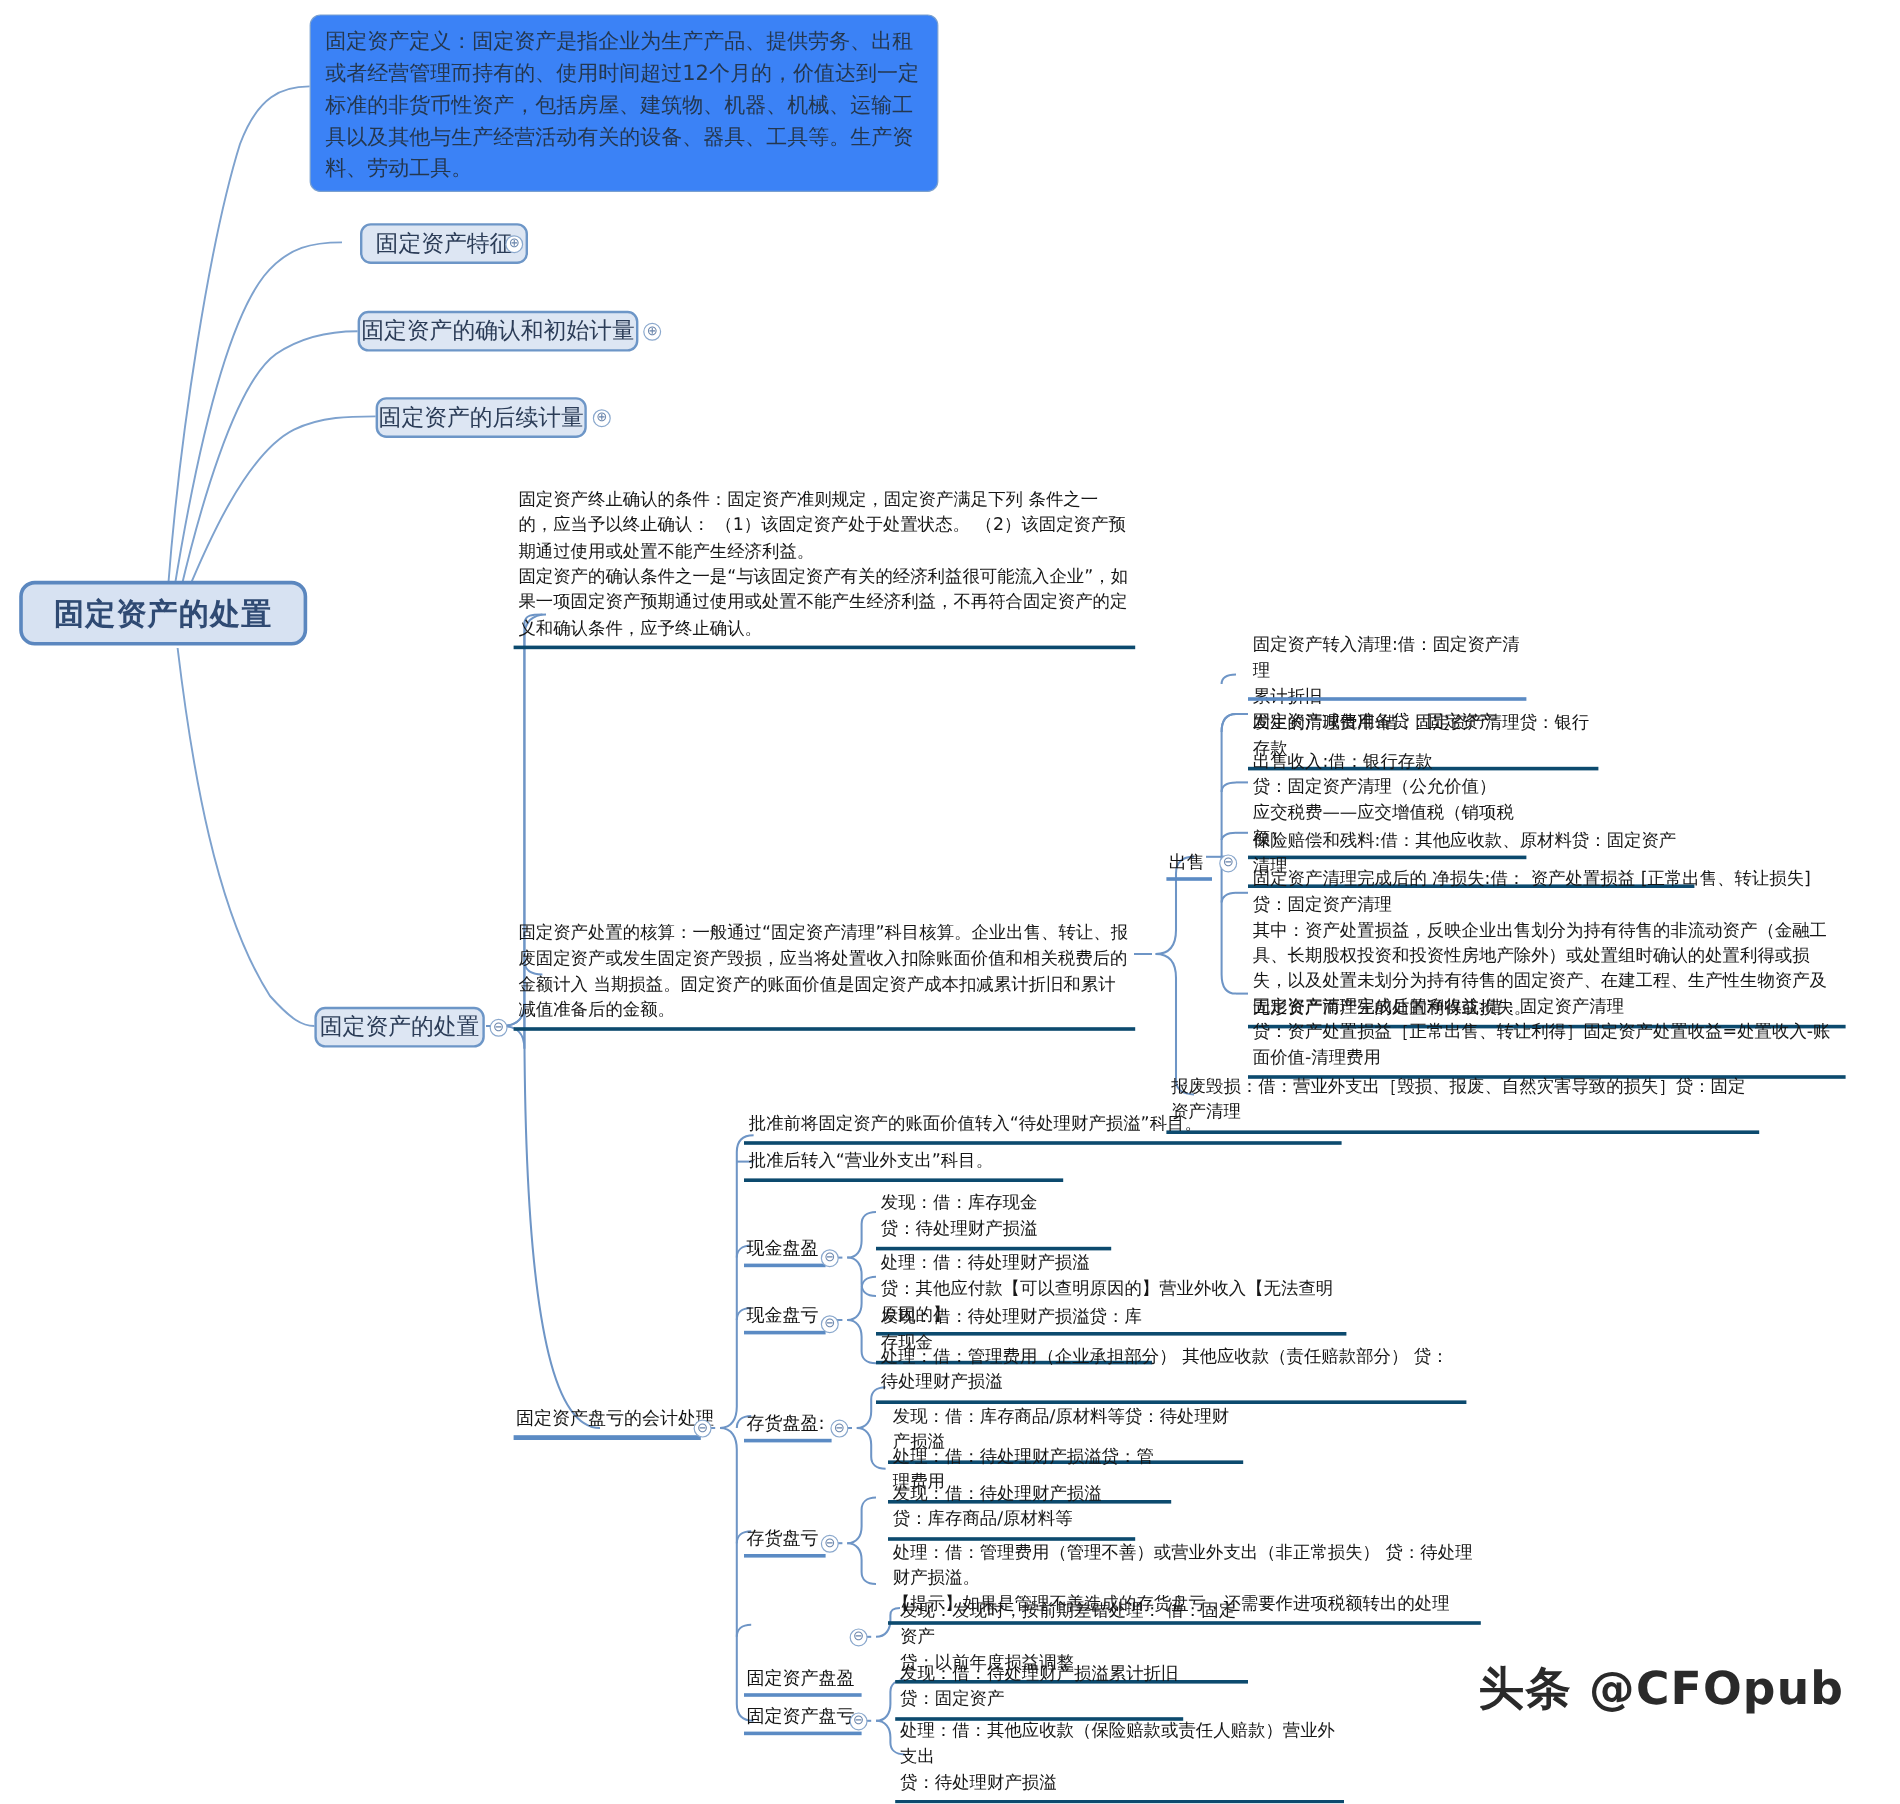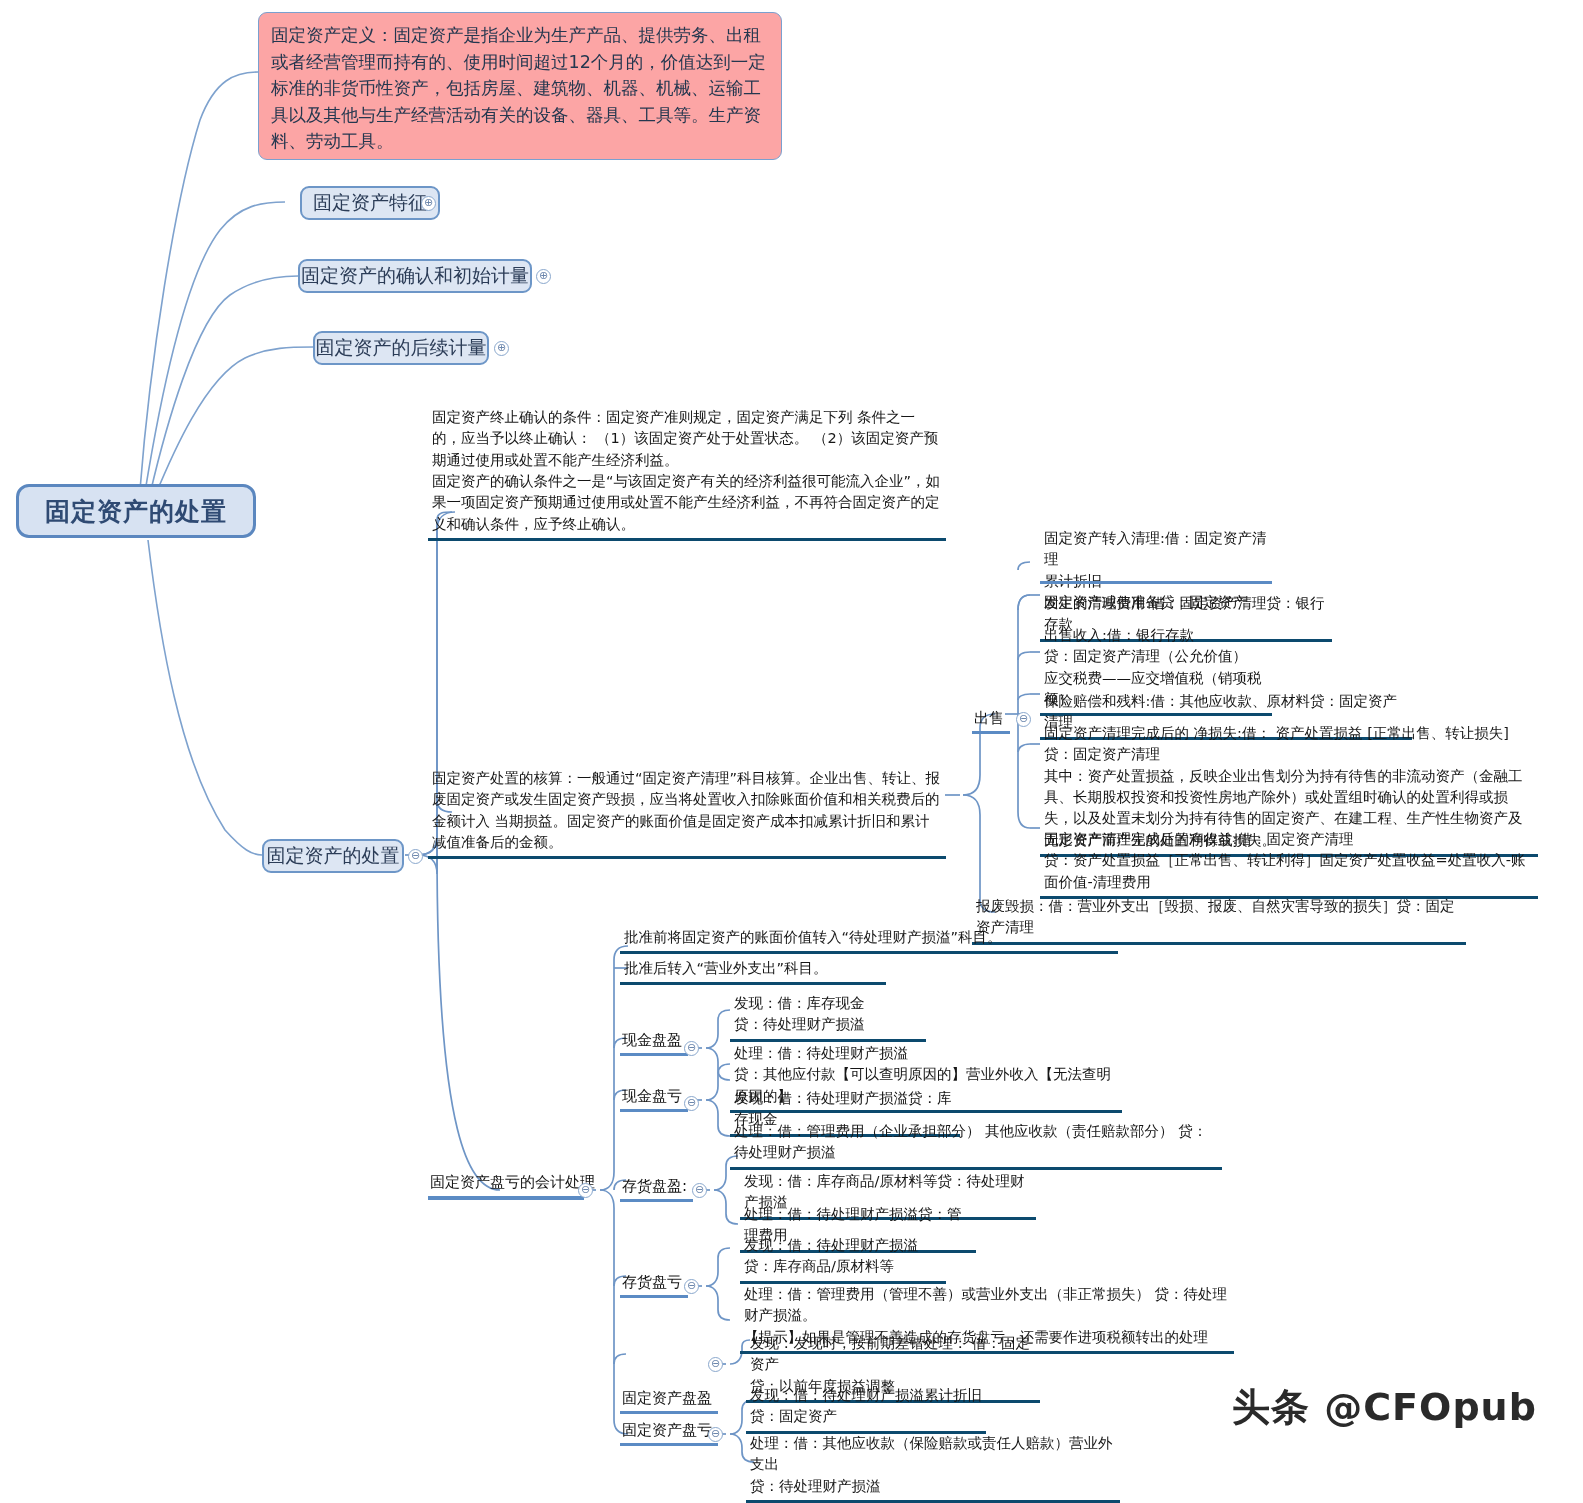--- a/index.html
+++ b/index.html
@@ -38,21 +38,21 @@
     color:#2f4a73;
     letter-spacing:1px;
   }
   .topic{
     font-size:19px;
     padding:0 14px;
   }
   .bigbox{
     border:1.6px solid #7aa0cf;
     border-radius:9px;
-    background:#fca5a5;
+    background:#3b82f6;
     color:#24374f;
     display:block;
     padding:9px 12px 10px 12px;
     font-size:17.5px;
     line-height:1.52;
     white-space:normal;
     text-align:left;
   }
   
   .leaf{

